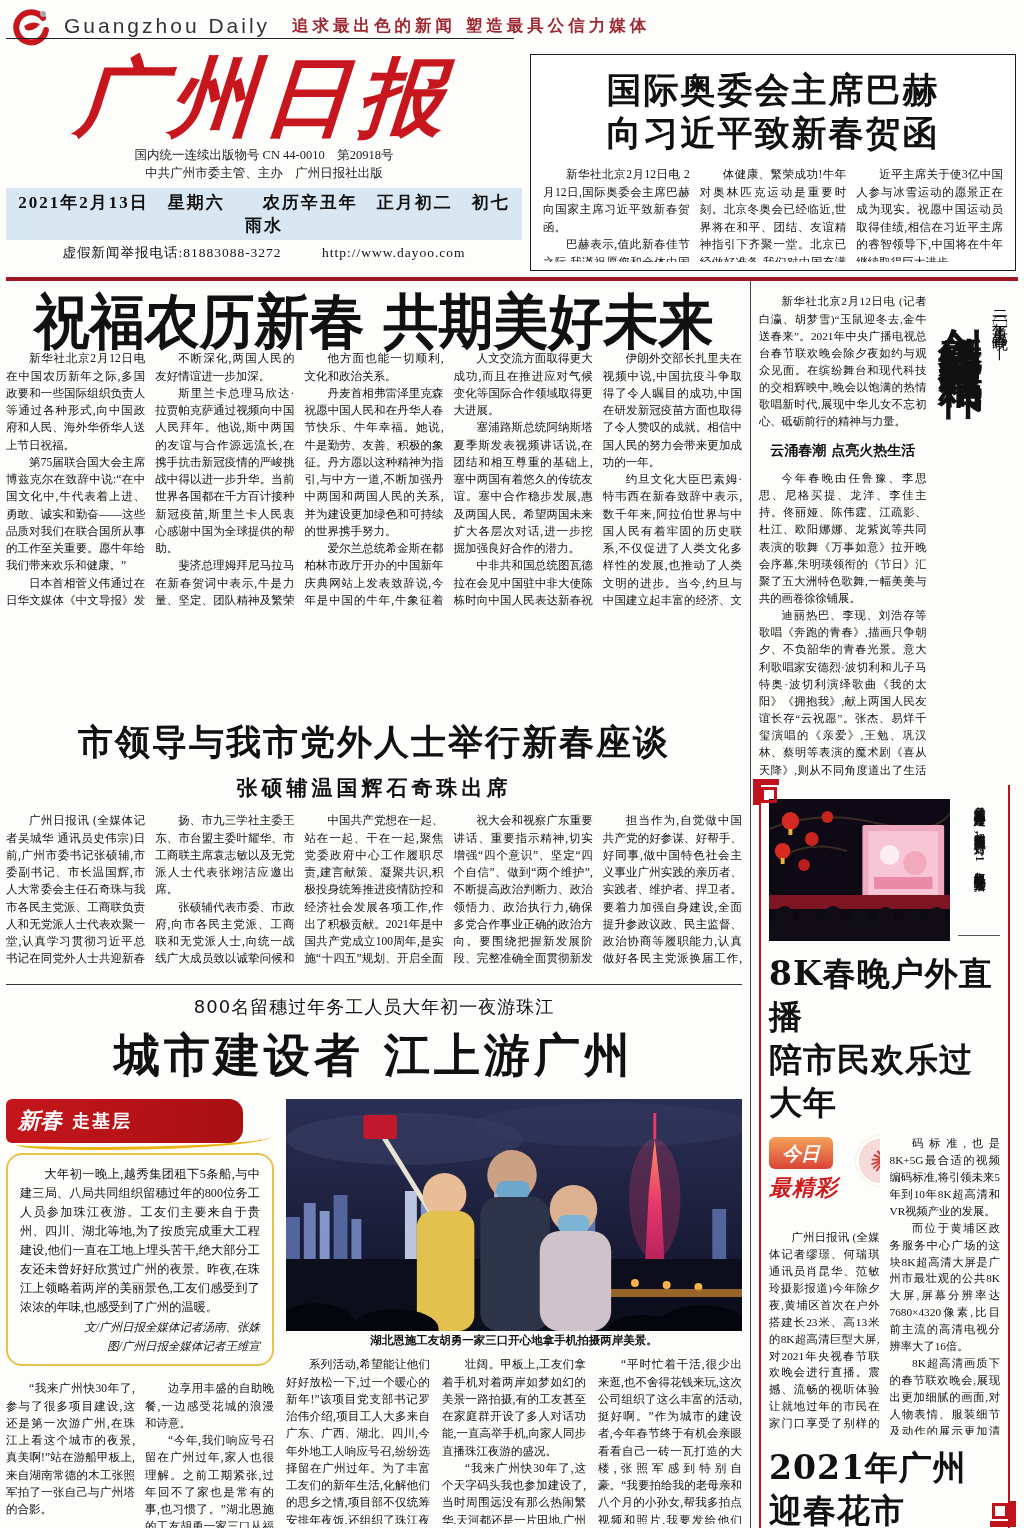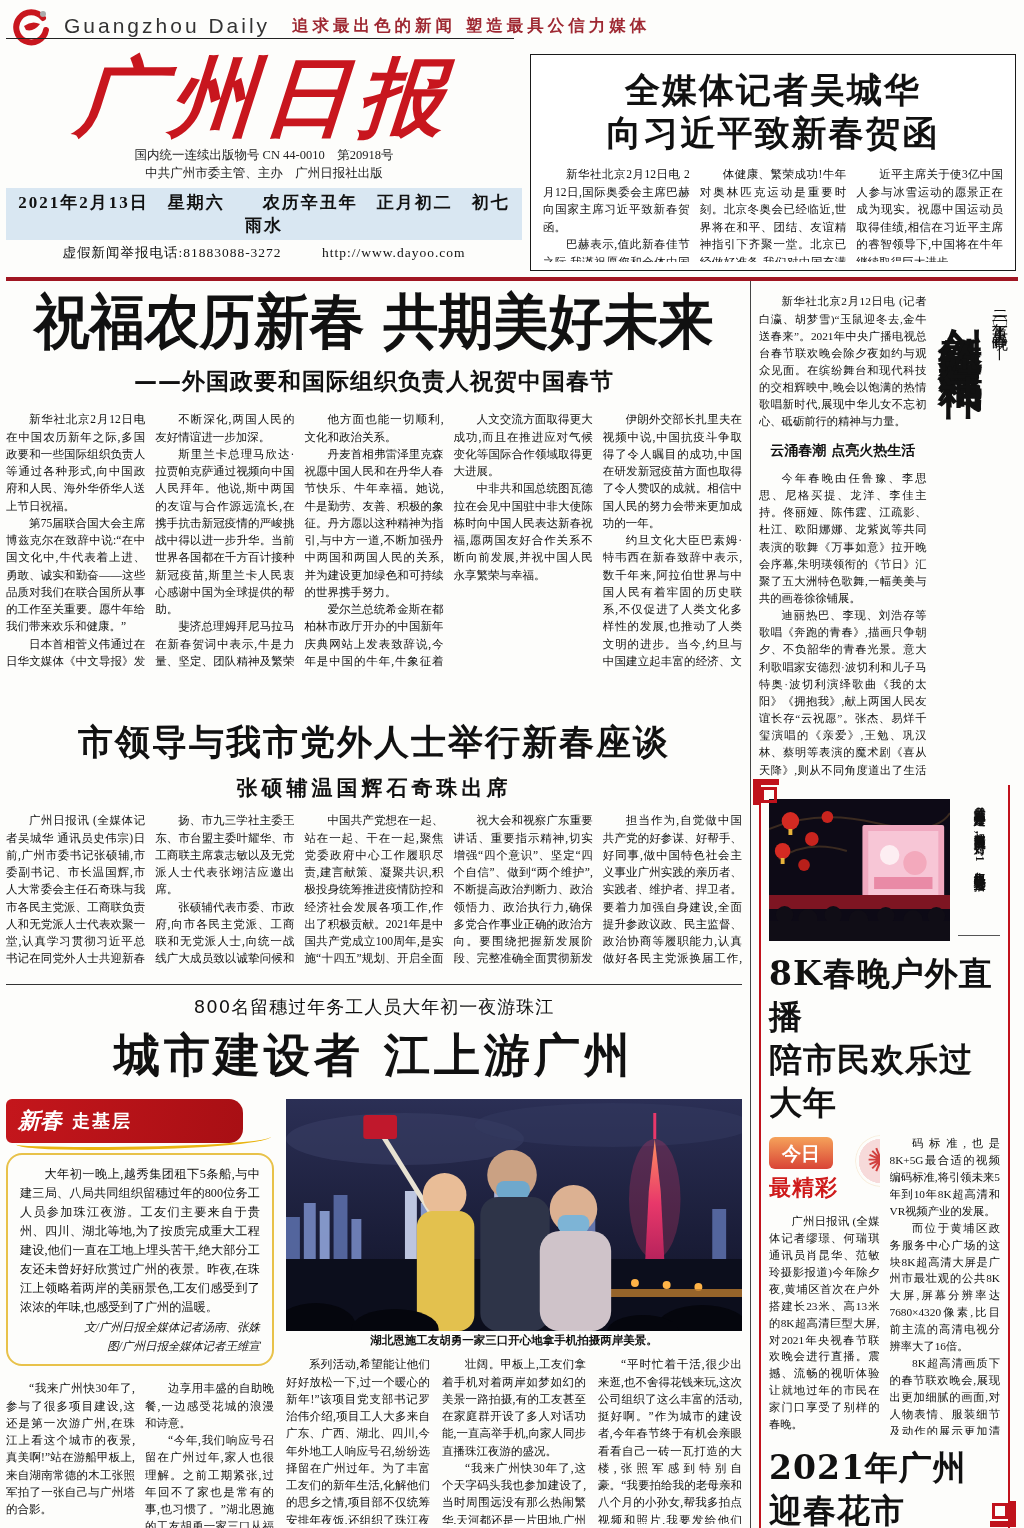--- a/index.html
+++ b/index.html
@@ -94,21 +94,21 @@
   .corner.br::after { content:""; position:absolute; bottom:2px; right:2px; width:10px; height:10px; border:3px solid #c0121c; }
   .photo-row { display:flex; gap:8px; }
   .photo-8k { width:186px; height:142px; background:#0d0a14; display:block; }
   .vcap-wrap { flex:1; display:flex; flex-direction:column; align-items:center; }
   .vcaption { writing-mode:vertical-rl; font-size:11.5px; font-weight:bold; height:128px; line-height:1.5; letter-spacing:1px; }
   .vcap-rule { width:42px; border-top:1.5px solid #555; margin-top:8px; }
   .serif-head { font-family:"DejaVu Serif",serif; font-weight:bold; font-size:33px; text-align:left; line-height:1.3; letter-spacing:1px; margin:12px 0 10px 0; }
   .red-box .cols2 .col { font-size:11.3px; line-height:1.5; }
   .k8 .col { height:300px; }
   .flower .col { height:200px; }
-  .badge-jr { position:relative; width:112px; height:66px; margin:2px auto 10px auto; }
+  .badge-jr { position:relative; width:112px; height:66px; margin:2px auto 26px auto;font-style:italic; }
   .badge-jr .t1 { display:block; width:64px; text-align:center; background:linear-gradient(180deg,#f5a25a,#d94436); color:#fff; font-family:"DejaVu Sans",sans-serif; font-weight:bold; font-size:19px; border-radius:6px; padding:2px 0; }
   .badge-jr .t2 { display:block; color:#cf1b1b; font-family:"DejaVu Sans",sans-serif; font-weight:900; font-size:22px; letter-spacing:1px; margin-top:2px; }
   .badge-jr .fw { position:absolute; right:-26px; top:-2px; width:52px; height:52px; border-radius:50%;
     background:radial-gradient(circle,#f3cf9b 12%,transparent 13%),radial-gradient(circle,#e0505a33 60%,transparent 61%);
     box-shadow:0 0 0 1px #f0d7b066 inset; }
   .badge-jr .fw::after { content:"✺"; position:absolute; inset:0; color:#d2403f; font-size:34px; line-height:52px; text-align:center; }
   
   svg { display:block; }
 </style>
 </head>
@@ -134,21 +134,21 @@
           <div>国内统一连续出版物号 CN 44-0010　第20918号</div>
           <div>中共广州市委主管、主办　广州日报社出版</div>
         </div>
         <div class="datebar">2021年2月13日　星期六　　农历辛丑年　正月初二　初七雨水</div>
         <div class="hotline">
           <span>虚假新闻举报电话:81883088-3272</span>
           <span>http://www.dayoo.com</span>
         </div>
       </div>
       <section class="olympic-box">
-        <h2><span>全媒体记者吴城华</span><br><span>向习近平致新春贺函</span></h2>
+        <h2><span>国际奥委会主席巴赫</span><br><span>向习近平致新春贺函</span></h2>
         <div class="cols3">
           <div class="col">
               <p>新华社北京2月12日电 2月12日,国际奥委会主席巴赫向国家主席习近平致新春贺函。</p>
               <p>巴赫表示,值此新春佳节之际,我谨祝愿您和全体中国人民牛年身</p>
             </div>
           <div class="col">
               <p>体健康、繁荣成功!牛年对奥林匹克运动是重要时刻。北京冬奥会已经临近,世界将在和平、团结、友谊精神指引下齐聚一堂。北京已经做好准备,我们对中国充满信心。习</p>
             </div>
           <div class="col">
               <p>近平主席关于使3亿中国人参与冰雪运动的愿景正在成为现实。祝愿中国运动员取得佳绩,相信在习近平主席的睿智领导下,中国将在牛年继续取得巨大进步。</p>
@@ -157,39 +157,39 @@
       </section>
     </div>
   </header>
   <div class="red-rule"></div>
 
   <div class="content-row">
     <div class="left-strip">
 
       <section class="lead">
         <h1>祝福农历新春  共期美好未来</h1>
-        <div class="sub">——外国政要和国际组织负责人祝贺中国春节</div>
         <div class="cols5">
           <div class="col">
               <p>新华社北京2月12日电 在中国农历新年之际,多国政要和一些国际组织负责人等通过各种形式,向中国政府和人民、海外华侨华人送上节日祝福。</p>
               <p>第75届联合国大会主席博兹克尔在致辞中说:“在中国文化中,牛代表着上进、勇敢、诚实和勤奋——这些品质对我们在联合国所从事的工作至关重要。愿牛年给我们带来欢乐和健康。”</p>
               <p>日本首相菅义伟通过在日华文媒体《中文导报》发表春节致辞说,日中关系稳定发展,不仅对日中两国,而且对地区及国际社会也具有极其重要的意义。日方愿与中方一道,继续承担应对地区和国际社会所面临共同课题的责任。</p>
             </div>
           <div class="col">
               <p>不断深化,两国人民的友好情谊进一步加深。</p>
               <p>斯里兰卡总理马欣达·拉贾帕克萨通过视频向中国人民拜年。他说,斯中两国的友谊与合作源远流长,在携手抗击新冠疫情的严峻挑战中得以进一步升华。当前世界各国都在千方百计接种新冠疫苗,斯里兰卡人民衷心感谢中国为全球提供的帮助。</p>
               <p>斐济总理姆拜尼马拉马在新春贺词中表示,牛是力量、坚定、团队精神及繁荣的象征,这些都将在2021年激励着大家。斐中两国多年来一直拥有友好和富有成效的关系,希望两国在2021年锐意进取,共同构建更加美好的未来。</p>
             </div>
           <div class="col">
               <p>他方面也能一切顺利,文化和政治关系。</p>
               <p>丹麦首相弗雷泽里克森祝愿中国人民和在丹华人春节快乐、牛年幸福。她说,牛是勤劳、友善、积极的象征。丹方愿以这种精神为指引,与中方一道,不断加强丹中两国和两国人民的关系,并为建设更加绿色和可持续的世界携手努力。</p>
               <p>爱尔兰总统希金斯在都柏林市政厅开办的中国新年庆典网站上发表致辞说,今年是中国的牛年,牛象征着忠诚、勤劳和奉献,华人为爱尔兰社会作出了宝贵贡献,希望华人继续发挥积极参与的精神,为构建美好未来、战胜新冠疫情发挥重要作用。</p>
             </div>
           <div class="col">
               <p>人文交流方面取得更大成功,而且在推进应对气候变化等国际合作领域取得更大进展。</p>
+              <p>塞浦路斯总统阿纳斯塔夏季斯发表视频讲话说,在团结和相互尊重的基础上,塞中两国有着悠久的传统友谊。塞中合作稳步发展,惠及两国人民。希望两国未来扩大各层次对话,进一步挖掘加强良好合作的潜力。</p>
               <p>中非共和国总统图瓦德拉在会见中国驻中非大使陈栋时向中国人民表达新春祝福,愿两国友好合作关系不断向前发展,并祝中国人民永享繁荣与幸福。</p>
             </div>
           <div class="col">
               <p>伊朗外交部长扎里夫在视频中说,中国抗疫斗争取得了令人瞩目的成功,中国在研发新冠疫苗方面也取得了令人赞叹的成就。相信中国人民的努力会带来更加成功的一年。</p>
               <p>约旦文化大臣巴素姆·特韦西在新春致辞中表示,数千年来,阿拉伯世界与中国人民有着牢固的历史联系,不仅促进了人类文化多样性的发展,也推动了人类文明的进步。当今,约旦与中国建立起丰富的经济、文化和政治关系,各领域开展了丰富多彩的交流与合作,不断造福着两国人民。</p>
             </div>
         </div>
       </section>
 
       <section class="meeting">

